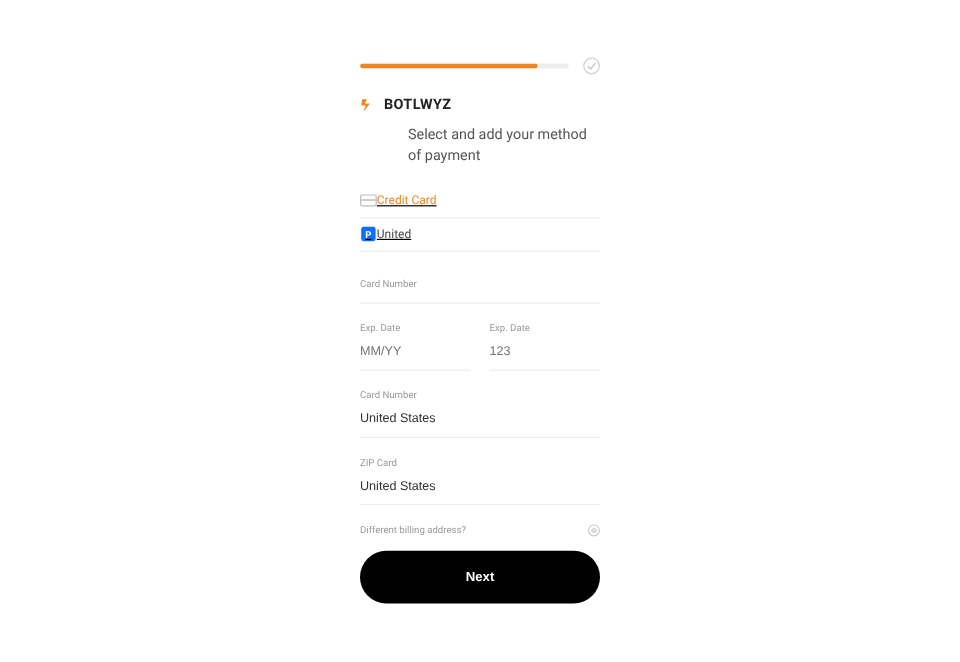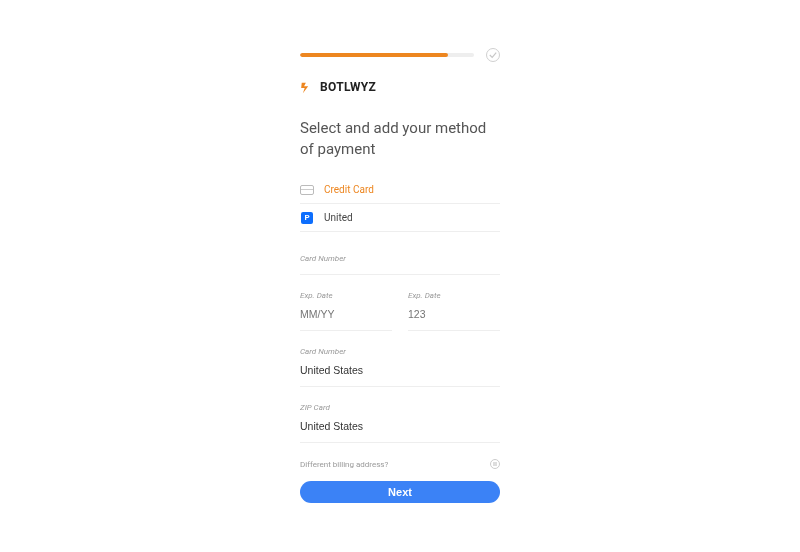--- a/index.html
+++ b/index.html
@@ -46,42 +46,43 @@
       border: 1px solid #d0d0d0;
       display: flex;
       align-items: center;
       justify-content: center;
     }
     .progress-check svg { width: 8px; height: 8px; }
     .brand-row {
       display: flex;
       align-items: center;
       gap: 6px;
-      margin-bottom: 24px;
+      margin-bottom: 10px;
     }
     .brand-logo { width: 14px; height: 14px; }
     .brand-name {
       font-size: 12px;
       font-weight: 700;
       letter-spacing: 0.3px;
       color: #222;
     }
     .subtitle {
-      font-size: 15px;
+      font-size: 12px;
       color: #555;
       line-height: 1.4;
       margin-bottom: 16px;
+      margin-left: 40px;
     }
     .method-row {
       display: flex;
       align-items: center;
-      gap: 10px;
       padding: 8px 0;
       border-bottom: 1px solid #eee;
       cursor: pointer;
+      text-decoration: underline;
     }
     .method-row.selected .method-label { color: #ed8620; }
     .method-icon {
       width: 14px;
       height: 10px;
       display: flex;
       align-items: center;
       justify-content: center;
     }
     .method-label { font-size: 10px; color: #444; }
@@ -105,21 +106,20 @@
     .fields { margin-top: 16px; }
     .field {
       border-bottom: 1px solid #eee;
       padding: 6px 0 8px 0;
       margin-bottom: 10px;
     }
     .field-label {
       font-size: 8px;
       color: #999;
       margin-bottom: 3px;
-      font-style: italic;
     }
     .field-value-row {
       display: flex;
       align-items: center;
       justify-content: space-between;
     }
     .field-input {
       border: none;
       outline: none;
       font-size: 10.5px;
@@ -155,25 +155,25 @@
       color: #999;
       margin: 6px 0 12px 0;
     }
     .radio {
       width: 10px; height: 10px;
       border-radius: 50%;
       border: 1px solid #ccc;
       background: radial-gradient(#ddd 0 40%, transparent 45%);
     }
     .next-btn {
-      background: #3b82f6;
+      background: #000000;
       color: #fff;
       border: none;
       border-radius: 999px;
-      height: 22px;
+      height: 44px;
       font-size: 11px;
       font-weight: 600;
       cursor: pointer;
       width: 100%;
     }
   </style>
 </head>
 <body>
 
 <div class="card">

